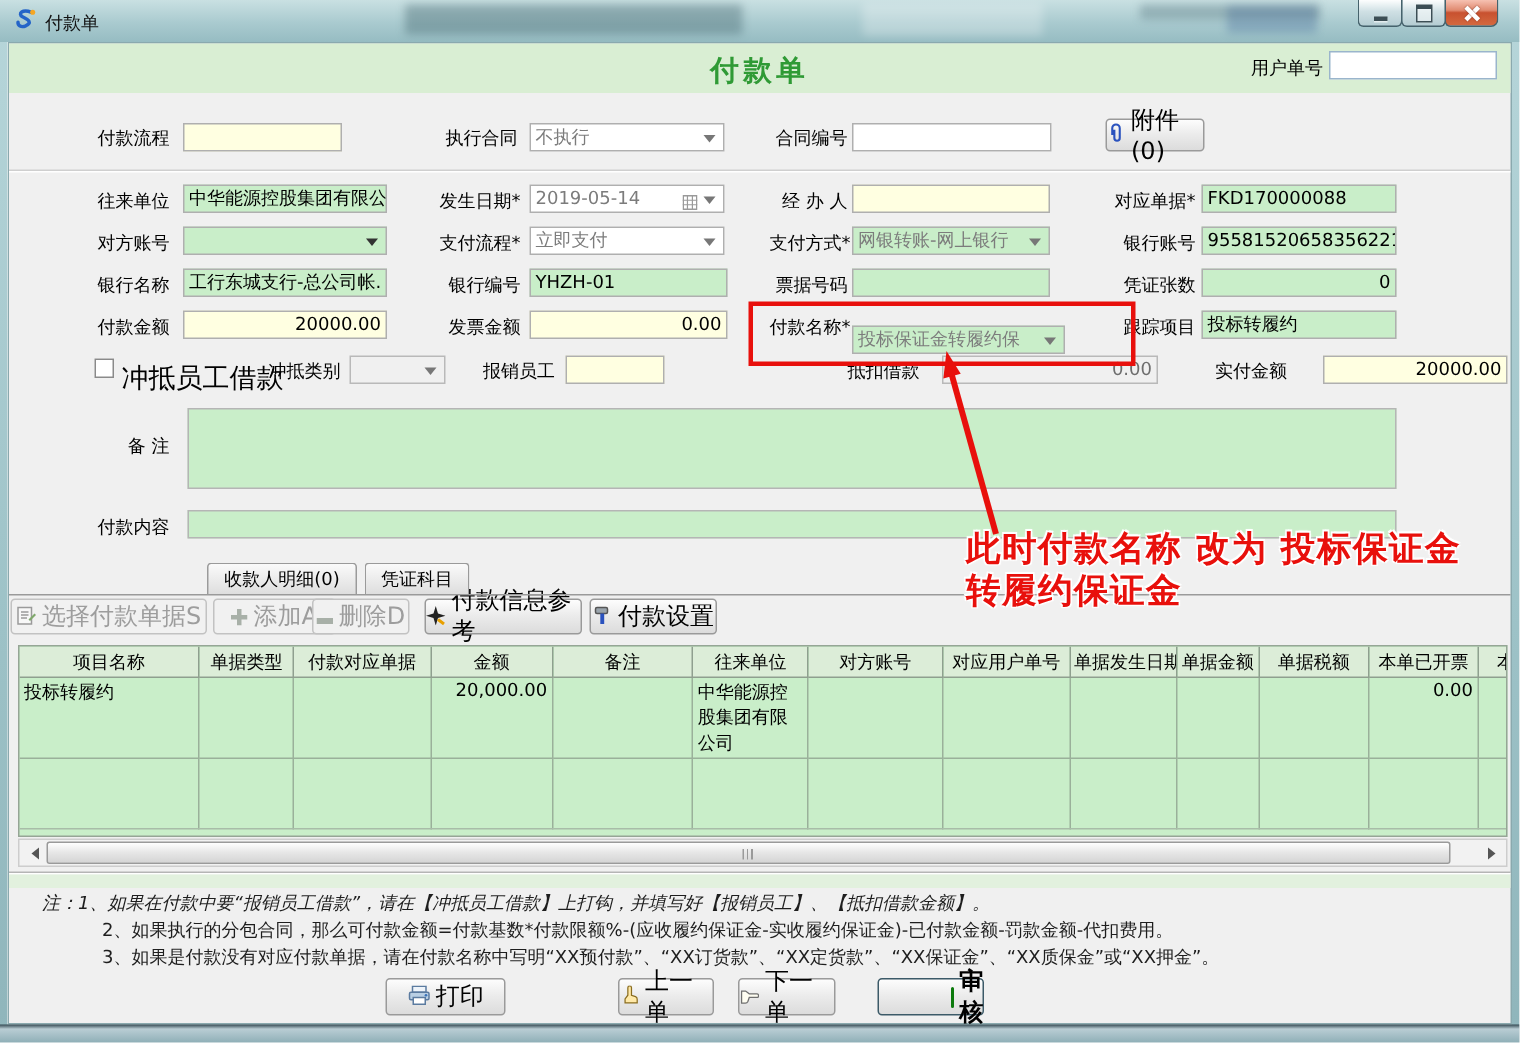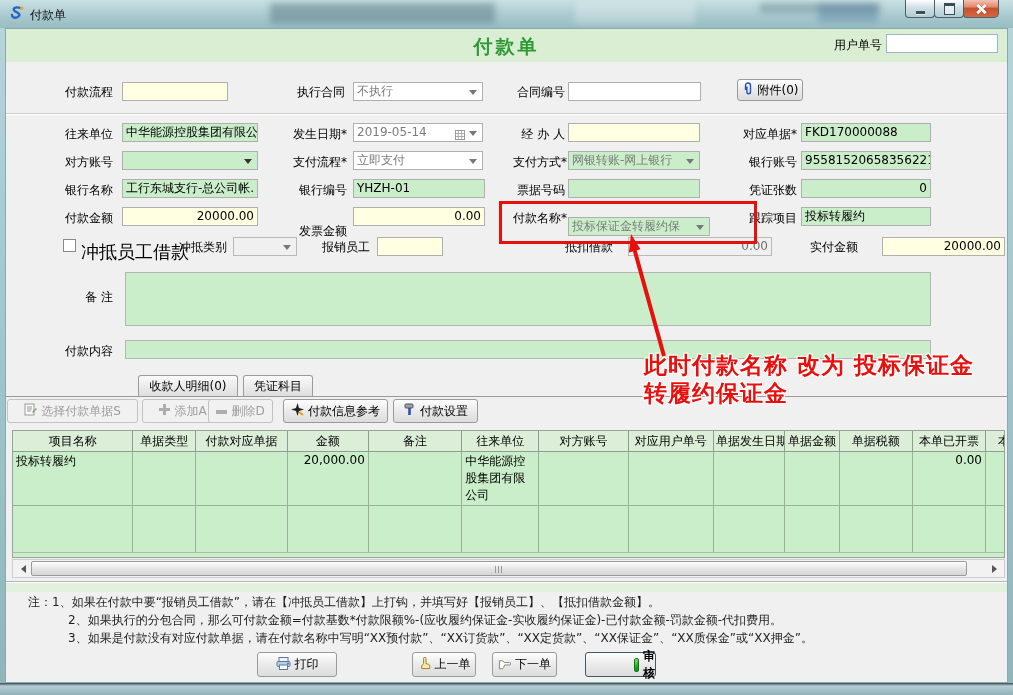--- a/index.html
+++ b/index.html
@@ -42,21 +42,21 @@
   .lbl-left{position:absolute;font-size:18px;color:#000;white-space:nowrap;}
   .bigarea{position:absolute;box-sizing:border-box;border:1px solid #b5b5b5;background:#c9eec9;}
   
   .redrect{position:absolute;left:499px;top:201px;width:252px;height:37px;border:3px solid #e8100c;z-index:30;}
   .redtext{position:absolute;z-index:30;font-size:23px;font-weight:bold;color:#e8100c;white-space:nowrap;letter-spacing:1px;text-shadow:-1px -1px 0 #fff,1px -1px 0 #fff,-1px 1px 0 #fff,1px 1px 0 #fff,0 0 3px #fff;margin-left:16px;}
   .arrowsvg{position:absolute;left:607px;top:232px;z-index:29;}
   
   .tabline{position:absolute;left:6px;top:396px;width:1001px;height:1px;background:#9a9a9a;z-index:1;}
   .tab{position:absolute;box-sizing:border-box;background:linear-gradient(#fafafa,#dedede);border:1px solid #9a9a9a;border-bottom:none;border-radius:3px 3px 0 0;text-align:center;font-size:12px;z-index:2;}
   .tab.active{background:#f2f2f2;z-index:3;}
-  .btn{position:absolute;box-sizing:border-box;display:flex;align-items:center;justify-content:center;gap:4px;background:linear-gradient(#fdfdfd,#ececec 45%,#dcdcdc);border:1px solid #9a9a9a;border-radius:3px;font-size:12px;color:#000;}
+  .btn{position:absolute;box-sizing:border-box;display:flex;align-items:center;justify-content:center;gap:4px;background:linear-gradient(#fdfdfd,#ececec 45%,#dcdcdc);border:1px solid #9a9a9a;border-radius:3px;font-size:16px;color:#000;}
   .btn.disabled{color:#9d9d9d;background:#f1f1f1;border-color:#c2c2c2;}
   .btn.primary{border-color:#3c5a68;font-weight:bold;padding-left:48px;}
   
   .table-wrap{position:absolute;left:12px;top:430px;width:993px;height:128px;background:#c9eec9;border:1px solid #96a596;box-sizing:border-box;overflow:hidden;}
   .grid{border-collapse:collapse;table-layout:fixed;width:1034px;}
   .grid th{height:20px;background:#dcedd8;border-right:1px solid #8f9f8f;border-bottom:1px solid #8f9f8f;font-weight:normal;font-size:12px;padding:0 2px;white-space:nowrap;overflow:hidden;color:#000;}
   .grid td{border-right:1px solid #9ab09a;font-size:12px;padding:1px 3px;vertical-align:top;overflow:hidden;color:#000;}
   .grid tr.r1 td{height:36px;border-bottom:1px solid #9ab09a;}
   .grid tr.r2 td{height:44px;border-bottom:1px solid #a8bca8;}
   
@@ -152,21 +152,21 @@
   <div class="fld green" style="left:122px;top:179px;width:136px;">工行东城支行-总公司帐.</div>
   <div class="lbl" style="left:278px;top:183px;width:69px;">银行编号</div>
   <div class="fld green" style="left:353px;top:179px;width:132px;">YHZH-01</div>
   <div class="lbl" style="left:503px;top:183px;width:62px;">票据号码</div>
   <div class="fld green" style="left:568px;top:179px;width:132px;"></div>
   <div class="lbl" style="left:728px;top:183px;width:69px;">凭证张数</div>
   <div class="fld green num" style="left:801px;top:179px;width:130px;">0</div>
 
   <div class="lbl" style="left:50px;top:211px;width:63px;">付款金额</div>
   <div class="fld yellow num" style="left:122px;top:207px;width:136px;">20000.00</div>
-  <div class="lbl" style="left:278px;top:224px;width:69px;">发票金额</div>
+  <div class="lbl" style="left:278px;top:211px;width:69px;">发票金额</div>
   <div class="fld yellow num" style="left:353px;top:207px;width:132px;">0.00</div>
   <div class="lbl" style="left:503px;top:211px;width:64px;">付款名称*</div>
   <div class="fld green ddl" style="left:568px;top:217px;width:142px;"><span class="dim">投标保证金转履约保</span><i class="arr"></i></div>
   <div class="lbl" style="left:728px;top:211px;width:69px;">跟踪项目</div>
   <div class="fld green" style="left:801px;top:207px;width:130px;">投标转履约</div>
 
   <div class="cb" style="left:63px;top:239px;"></div>
   <div class="lbl-left" style="left:81px;top:240px;">冲抵员工借款</div>
   <div class="lbl" style="left:175px;top:240px;width:52px;">冲抵类别</div>
   <div class="fld ddl graybg" style="left:233px;top:237px;width:64px;"><span></span><i class="arr"></i></div>
@@ -304,21 +304,21 @@
         <div class="grip"></div>
       </div>
     <div class="sbtn" style="right:0;">
         <div class="tri-r"></div>
       </div>
   </div>
 
   <div class="divider2"></div>
   <div class="greenstrip"></div>
 
-  <div class="note" style="left:28px;top:594px;">注：1、如果在付款中要“报销员工借款”，请在【冲抵员工借款】上打钩，并填写好【报销员工】、【抵扣借款金额】。</div>
+  <div class="note" style="left:28px;top:594px;font-style:italic;">注：1、如果在付款中要“报销员工借款”，请在【冲抵员工借款】上打钩，并填写好【报销员工】、【抵扣借款金额】。</div>
   <div class="note" style="left:68px;top:612px;">2、如果执行的分包合同，那么可付款金额=付款基数*付款限额%-(应收履约保证金-实收履约保证金)-已付款金额-罚款金额-代扣费用。</div>
   <div class="note" style="left:68px;top:630px;">3、如果是付款没有对应付款单据，请在付款名称中写明“XX预付款”、“XX订货款”、“XX定货款”、“XX保证金”、“XX质保金”或“XX押金”。</div>
 
   <div class="btn" style="left:257px;top:652px;width:80px;height:25px;">
     <span><svg width="15" height="13" viewBox="0 0 15 13">
           <rect x="3" y="0.5" width="9" height="4" fill="#eef4fa" stroke="#5b7ba0"></rect>
           <rect x="1" y="4.5" width="13" height="5" rx="1" fill="#b9cfe4" stroke="#5b7ba0"></rect>
           <rect x="3.5" y="8" width="8" height="4.5" fill="#fff" stroke="#5b7ba0"></rect>
           <circle cx="12" cy="6.5" r="0.9" fill="#3a72b8"></circle>
         </svg></span>

